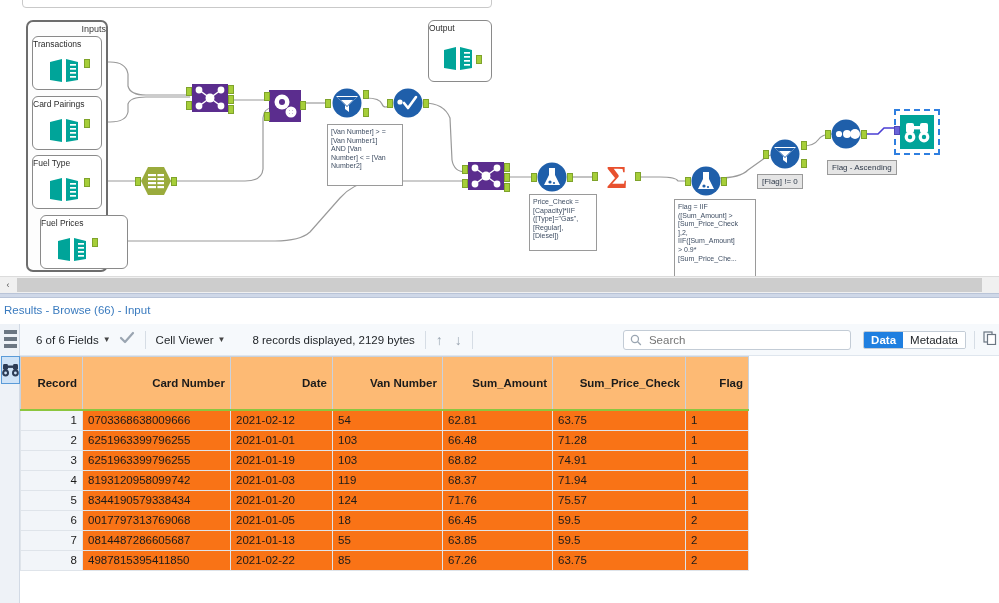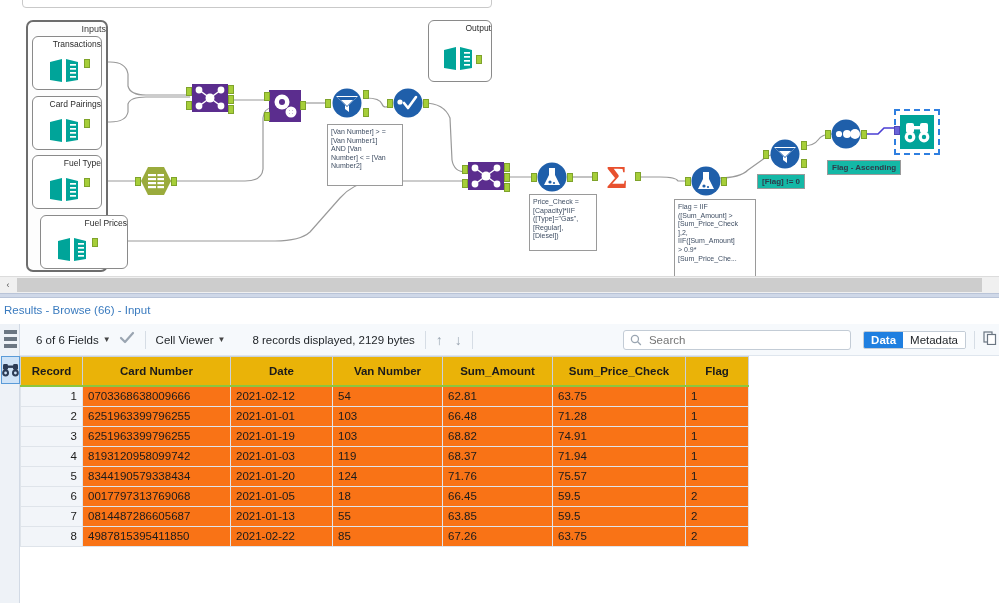--- a/index.html
+++ b/index.html
@@ -52,21 +52,21 @@
 
   .tool-card {
     position: absolute;
     border: 1px solid #8a8a8a;
     border-radius: 6px;
     background: #ffffff;
   }
   .tool-card-title {
     position: absolute;
     top: 2px; left: 0; right: 0;
-    text-align: right;
+    text-align: left;
     font-size: 8.5px;
     color: #2b2b2b;
     white-space: nowrap;
     overflow: hidden;
   }
 
   
   .nub {
     position: absolute;
     width: 6px; height: 9px;
@@ -82,26 +82,25 @@
     font-size: 7px;
     line-height: 8.6px;
     color: #3f4e63;
     padding: 3px 3px;
     overflow: hidden;
     white-space: pre-wrap;
   }
   .label-box {
     position: absolute;
     border: 1px solid #9a9a9a;
-    background: #14b8a6;
+    background: #e5e5e5;
     font-size: 8px;
     color: #2f3a4a;
     padding: 2px 4px;
     white-space: nowrap;
-    font-weight: bold;
   }
 
   svg.wires { position:absolute; left:0; top:0; width:999px; height:276px; pointer-events:none;}
 
   .node { position:absolute; }
   .node .selbox {
     position:absolute; left:-6px; top:-6px; right:-6px; bottom:-6px;
     border: 2px dashed #2f7fe0;
   }
 
@@ -170,24 +169,24 @@
     background:transparent;
   }
   .seg-group { display:flex; border:1px solid #c3ccd6; border-radius:2px; overflow:hidden; }
   .seg { font-size:11.5px; padding:2px 7px; background:#fff; color:#23272b; }
   .seg.active { background:#1f7fe0; color:#fff; font-weight:bold; }
 
   
   #grid-wrap { position:absolute; left:20px; top:58px; width:979px; height:247px; overflow:hidden; background:#fff;}
   table.grid { border-collapse: collapse; font-size:11.5px; color:#1b1b1b; }
   table.grid th {
-    background:#eab308; border:1px solid #c9d2dd;
+    background:#fdba74; border:1px solid #c9d2dd;
     border-bottom:2px solid #8cc63f;
-    font-weight:bold; text-align:center;
-    padding:8px 5px; height:20px;
+    font-weight:bold; text-align:right;
+    padding:20px 5px; height:20px;
     font-size:11.5px;
   }
   table.grid td {
     border:1px solid #dfe4ea;
     padding:2px 5px; height:20px;
     background:#f97316;
   }
   table.grid td.rec {
     background:#f2f5f9; text-align:right; color:#1b1b1b;
   }

